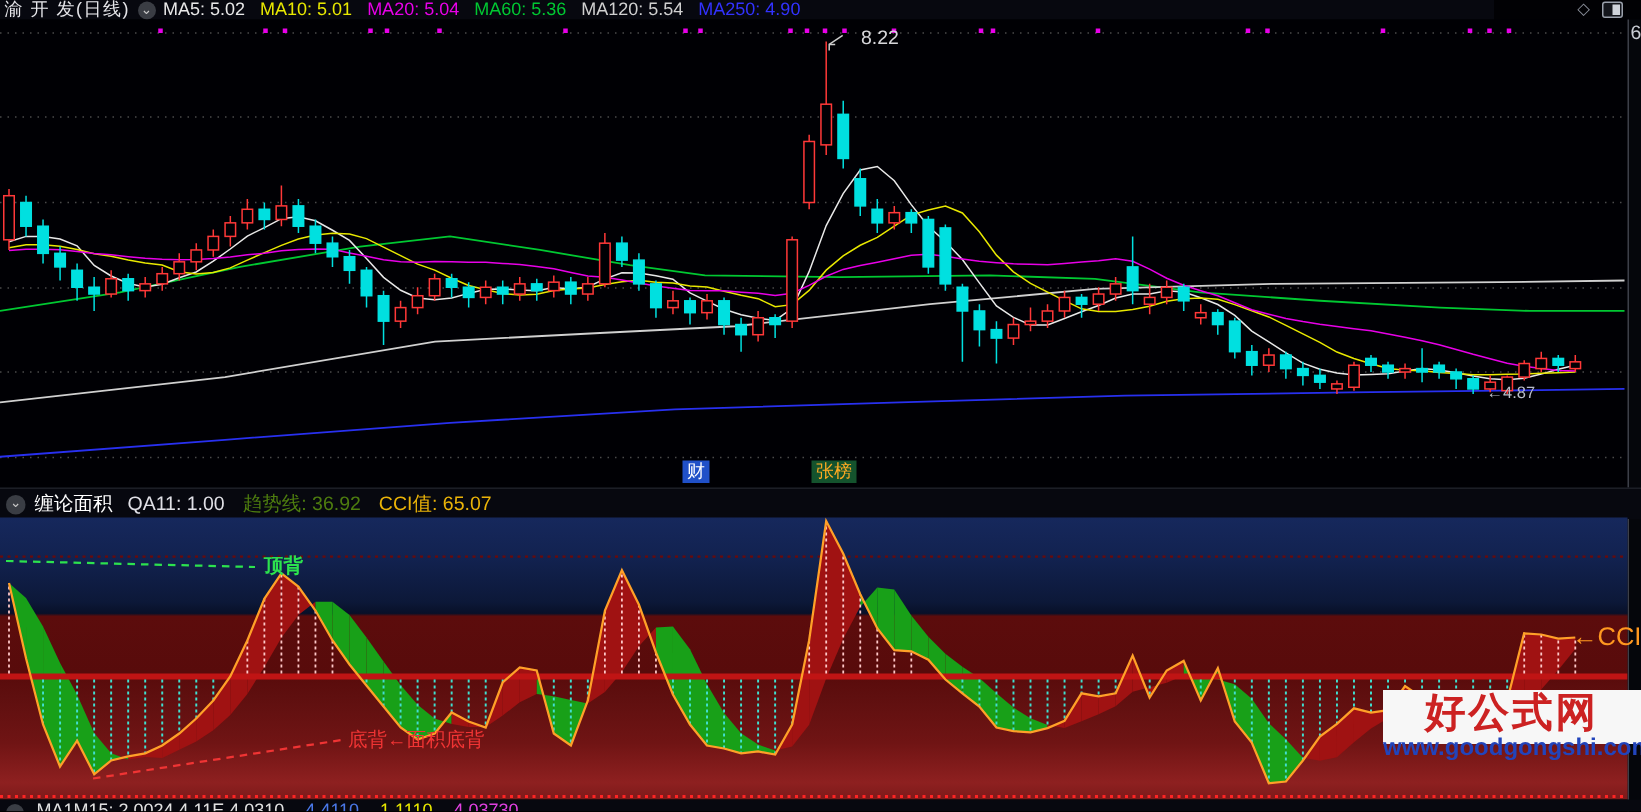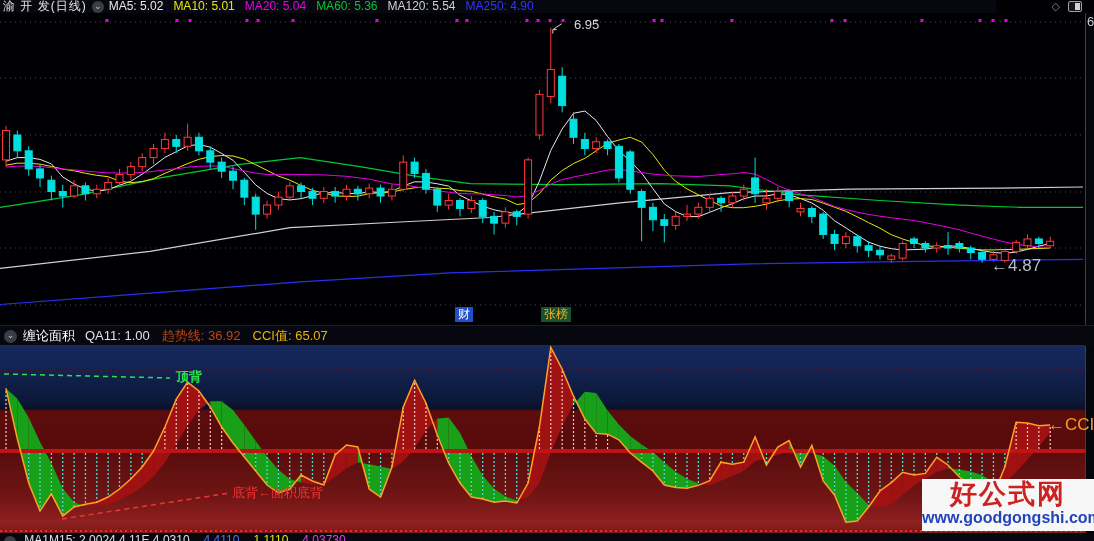--- a/index.html
+++ b/index.html
@@ -16,36 +16,36 @@
   .diamond{color:#8a8f9a;font-size:11px;line-height:11px;}
   .splitbox{width:12px;height:9px;border:1px solid #9aa0ab;border-radius:2px;position:relative;background:#14161c;}
   .splitbox div{position:absolute;right:1px;top:1px;bottom:1px;width:5px;background:#cfd3da;}
   
   #main-chart{position:absolute;left:0;top:13px;width:1086px;height:312px;background:#000004;}
   #right-axis{position:absolute;left:1085px;top:13px;width:9px;height:528px;border-left:1px solid #3c3f48;
               background:#05060b;overflow:hidden;}
   #axis-label{color:#c9ccd4;font-size:13px;position:absolute;left:1px;top:1px;}
   .badge{position:absolute;top:307px;height:15px;font-size:12px;line-height:15px;padding:0 3px;}
   #ann-high{position:absolute;left:574px;top:17px;color:#d6d6da;font-size:13px;}
-  #ann-low{position:absolute;left:991px;top:256px;color:#b9bcc8;font-size:17px;}
+  #ann-low{position:absolute;left:991px;top:256px;color:#b9bcc8;font-size:11px;}
   
   #ind-bar{position:absolute;left:0;top:325px;width:1094px;height:20px;background:#07080f;border-top:1px solid #1c1e26;
            display:flex;align-items:center;font-size:13px;white-space:nowrap;}
   #ind-bar .chev{margin:0 6px 0 4px;width:13px;height:13px;line-height:11px;}
   #ind-name{color:#ffffff;margin-right:10px;}
   .ind-item{margin-right:12px;}
   
   #ind-panel{position:absolute;left:0;top:345px;width:1085px;height:188px;
     background:linear-gradient(180deg,#16285c 0%,#122250 14%,#0c1838 30%,#081028 34%,
                #5c0c0c 35%,#580b0b 55%,#611010 66%,#701414 80%,#8e2020 94%,#7c1a1a 100%);}
   #ann-topdiv{position:absolute;left:176px;top:368px;color:#2ce24e;font-size:13px;font-weight:bold;}
   #ann-botdiv{position:absolute;left:232px;top:484px;color:#f03434;font-size:13px;font-weight:normal;}
   #ann-cci{position:absolute;left:1048px;top:415px;color:#ff9820;font-size:17px;}
   
-  #watermark{position:absolute;left:922px;top:479px;width:172px;height:52px;background:#f7f7f7;
+  #watermark{position:absolute;left:922px;top:460px;width:172px;height:36px;background:#f7f7f7;
              text-align:center;}
   #wm-title{font-size:27px;font-weight:bold;letter-spacing:2px;line-height:30px;}
   #wm-url{font-size:16px;font-weight:bold;line-height:18px;}
   
   #bottom-bar{position:absolute;left:0;top:533px;width:1094px;height:8px;background:#07080f;overflow:hidden;
               font-size:12px;white-space:nowrap;}
   #bottom-bar .chev{margin:0 5px 0 4px;}
   .bb-seg{margin-right:14px;}
   svg{position:absolute;left:0;top:0;}
 </style>
@@ -291,29 +291,29 @@
         <rect x="1004.5" y="19" width="3" height="3" fill="#e800e8"></rect>
         <polyline points="552.8,29.649999999999977 561.8,23.649999999999977" fill="none" stroke="#cccccc" stroke-width="1"></polyline>
         <polyline points="556.8,29.649999999999977 552.8,29.649999999999977 552.8,33.64999999999998" fill="none" stroke="#cccccc" stroke-width="1"></polyline>
       </svg>
     </div>
 
   <div id="right-axis">
     <span id="axis-label">6.9</span>
   </div>
 
-  <span id="ann-high">6.95</span>
+  <span id="ann-high">8.22</span>
   <span id="ann-low">←4.87</span>
   <span class="badge" id="badge-0" style="left: 455px; background: rgb(32, 80, 200); color: rgb(255, 255, 255);">财</span>
   <span class="badge" id="badge-1" style="left: 541px; background: #14532d; color: rgb(255, 170, 34);">张榜</span>
 
   <div id="ind-bar">
     <span class="chev">⌄</span>
     <span id="ind-name">缠论面积</span>
-    <span id="ind-items"><span class="ind-item" style="color: rgb(224, 224, 230);">QA11: 1.00</span><span class="ind-item" style="color: #c2410c;">趋势线: 36.92</span><span class="ind-item" style="color: #eab308;">CCI值: 65.07</span></span>
+    <span id="ind-items"><span class="ind-item" style="color: rgb(224, 224, 230);">QA11: 1.00</span><span class="ind-item" style="color: #4d7c0f;">趋势线: 36.92</span><span class="ind-item" style="color: #eab308;">CCI值: 65.07</span></span>
   </div>
 
   <div id="ind-panel">
       <svg width="1085" height="188" viewBox="0 345 1085 188">
         <line x1="0" y1="371" x2="1085" y2="371" stroke="#6a0a0a" stroke-width="1.5" stroke-dasharray="2 3"></line>
         <line x1="0" y1="531" x2="1085" y2="531" stroke="#ff2424" stroke-width="2" stroke-dasharray="2 3"></line>
         <polygon points="6,388.6 17.35,439.0 17.35,398.7 6,388.6" fill="#18a018" stroke="none"></polygon>
         <polygon points="17.35,439.0 28.7,483.0 28.7,417.6 17.35,398.7" fill="#18a018" stroke="none"></polygon>
         <polygon points="28.7,483.0 40.05,511.0 40.05,442.0 28.7,417.6" fill="#18a018" stroke="none"></polygon>
         <polygon points="40.05,511.0 51.4,493.8 51.4,463.1 40.05,442.0" fill="#18a018" stroke="none"></polygon>

